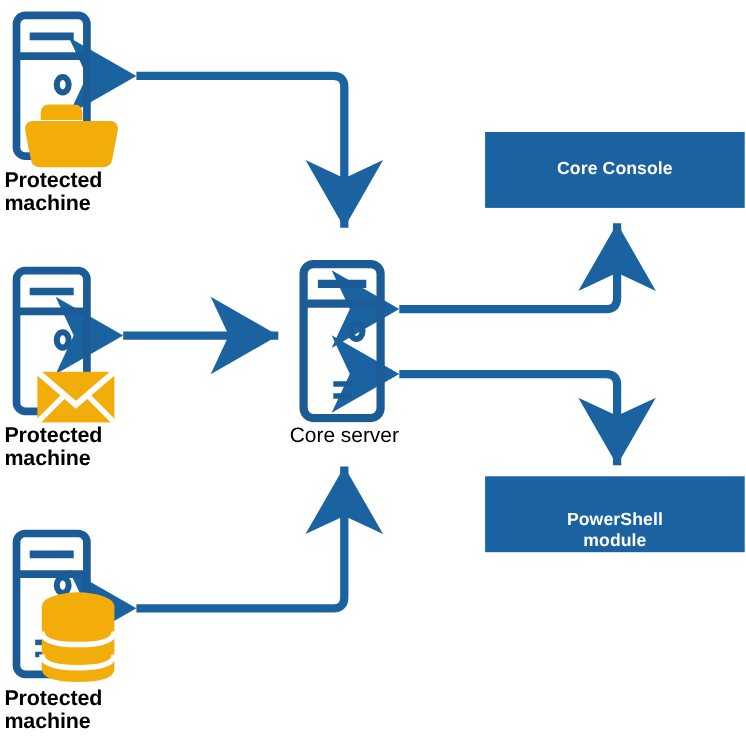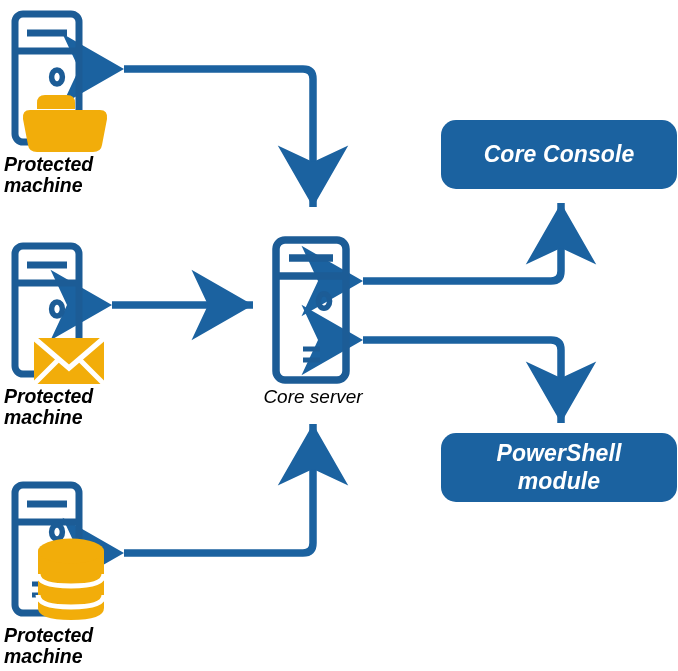--- a/index.html
+++ b/index.html
@@ -10,21 +10,20 @@
   }
   body {
     font-family: "Liberation Sans", sans-serif;
   }
   #diagram-root {
     position: relative;
     width: 678px;
     height: 671px;
     background: #ffffff;
     overflow: hidden;
-    font-style: italic;
   }
   .layer {
     position: absolute;
     top: 0;
     left: 0;
     width: 678px;
     height: 671px;
   }
   #connector-layer { z-index: 1; }
   #node-layer { z-index: 2; }
@@ -76,27 +75,27 @@
     color: #000000;
     line-height: 1.1;
     margin-top: 3px;
     text-align: center;
   }
 
   
   .blue-box {
     position: absolute;
     background: #1b62a0;
-    border-radius: 15px;
+    border-radius: 0;
     color: #ffffff;
     display: flex;
     align-items: center;
     justify-content: center;
     text-align: center;
-    font-size: 23px;
+    font-size: 16px;
     font-weight: 700;
     line-height: 1.18;
     white-space: pre-line;
     letter-spacing: 0.1px;
   }
 </style>
 </head>
 <body>
 
 <div id="diagram-root">
@@ -212,19 +211,19 @@
           </g>
         </svg>
       </div>
       <div class="core-label">Core server</div>
     </div>
 
     <div class="blue-box" style="left:441px; top:120px; width:236px; height:69px;">
       <span>Core Console</span>
     </div>
 
-    <div class="blue-box" style="left:441px; top:433px; width:236px; height:69px;">
+    <div class="blue-box" style="left:441px; top:433px; width:236px; height:69px;align-items:flex-end;">
       <span>PowerShell
 module</span>
     </div>
 
   </div>
 </div>
 
 </body></html>

